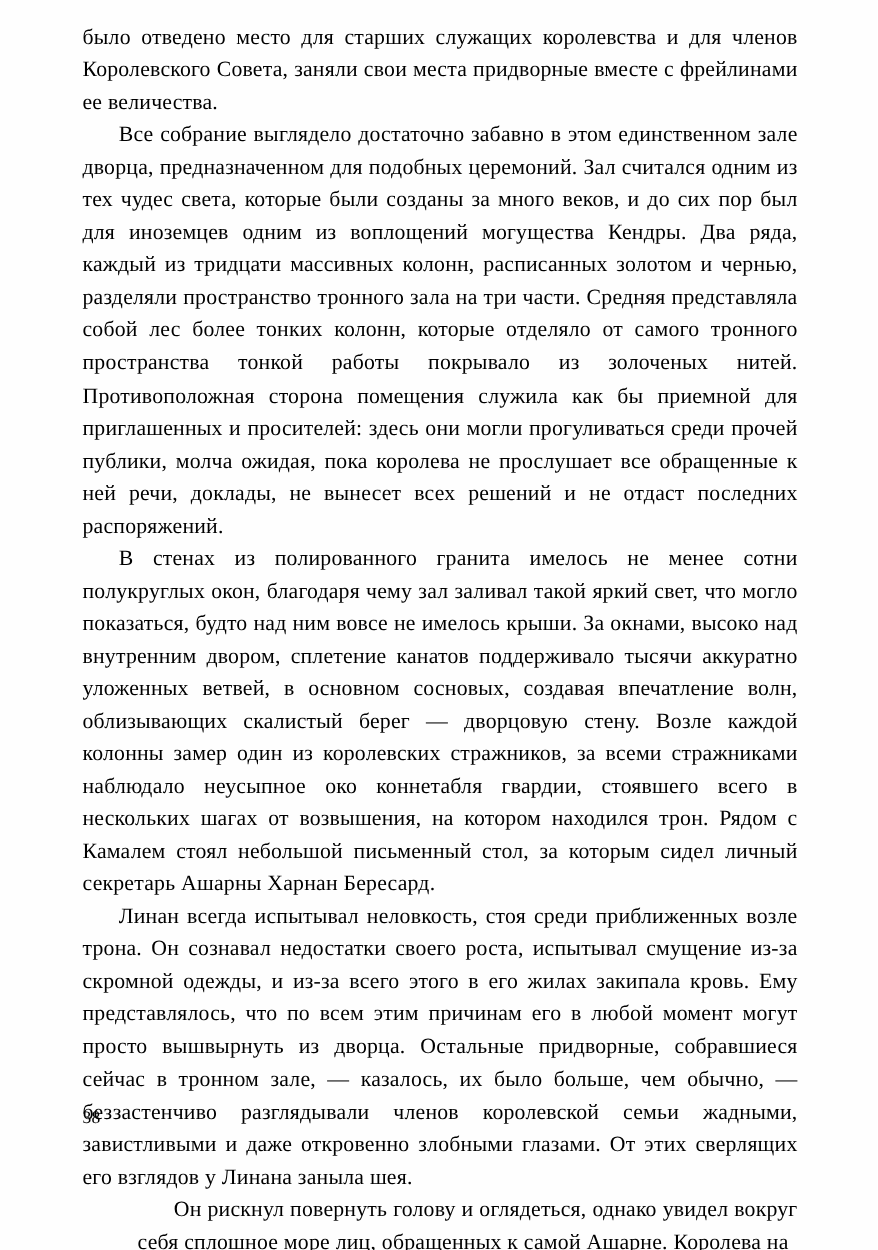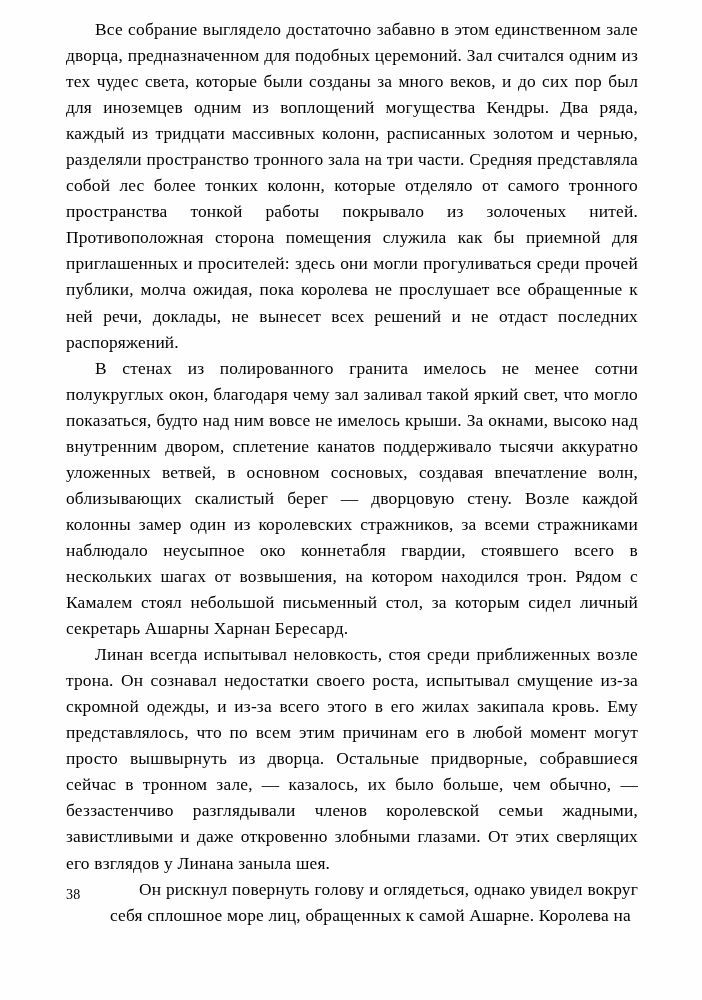--- a/index.html
+++ b/index.html
@@ -75,20 +75,21 @@
     letter-spacing: 0.01em;
   }
 </style>
 </head>
 <body>
 
 <div class="page">
 
   <div class="text-column">
 
+    <p class="para no-indent">было отведено место для старших служащих королевства и для членов Королевского Совета, заняли свои места придворные вместе с фрейлинами ее величества.</p>
 
     <p class="para">Все собрание выглядело достаточно забавно в этом единственном зале дворца, предназначенном для подобных церемоний. Зал считался одним из тех чудес света, которые были созданы за много веков, и до сих пор был для иноземцев одним из воплощений могущества Кендры. Два ряда, каждый из тридцати массивных колонн, расписанных золотом и чернью, разделяли пространство тронного зала на три части. Средняя представляла собой лес более тонких колонн, которые отделяло от самого тронного пространства тонкой работы покрывало из золоченых нитей. Противоположная сторона помещения служила как бы приемной для приглашенных и просителей: здесь они могли прогуливаться среди прочей публики, молча ожидая, пока королева не прослушает все обращенные к ней речи, доклады, не вынесет всех решений и не отдаст последних распоряжений.</p>
 
     <p class="para">В стенах из полированного гранита имелось не менее сотни полукруглых окон, благодаря чему зал заливал такой яркий свет, что могло показаться, будто над ним вовсе не имелось крыши. За окнами, высоко над внутренним двором, сплетение канатов поддерживало тысячи аккуратно уложенных ветвей, в основном сосновых, создавая впечатление волн, облизывающих скалистый берег — дворцовую стену. Возле каждой колонны замер один из королевских стражников, за всеми стражниками наблюдало неусыпное око коннетабля гвардии, стоявшего всего в нескольких шагах от возвышения, на котором находился трон. Рядом с Камалем стоял небольшой письменный стол, за которым сидел личный секретарь Ашарны Харнан Бересард.</p>
 
     <p class="para">Линан всегда испытывал неловкость, стоя среди приближенных возле трона. Он сознавал недостатки своего роста, испытывал смущение из-за скромной одежды, и из-за всего этого в его жилах закипала кровь. Ему представлялось, что по всем этим причинам его в любой момент могут просто вышвырнуть из дворца. Остальные придворные, собравшиеся сейчас в тронном зале, — казалось, их было больше, чем обычно, — беззастенчиво разглядывали членов королевской семьи жадными, завистливыми и даже откровенно злобными глазами. От этих сверлящих его взглядов у Линана заныла шея.</p>
 
     <p class="para-final">
       <span class="folio-float"></span><span>Он рискнул повернуть голову и оглядеться, однако увидел вокруг себя сплошное море лиц, обращенных к самой Ашарне. Королева на</span>
       

